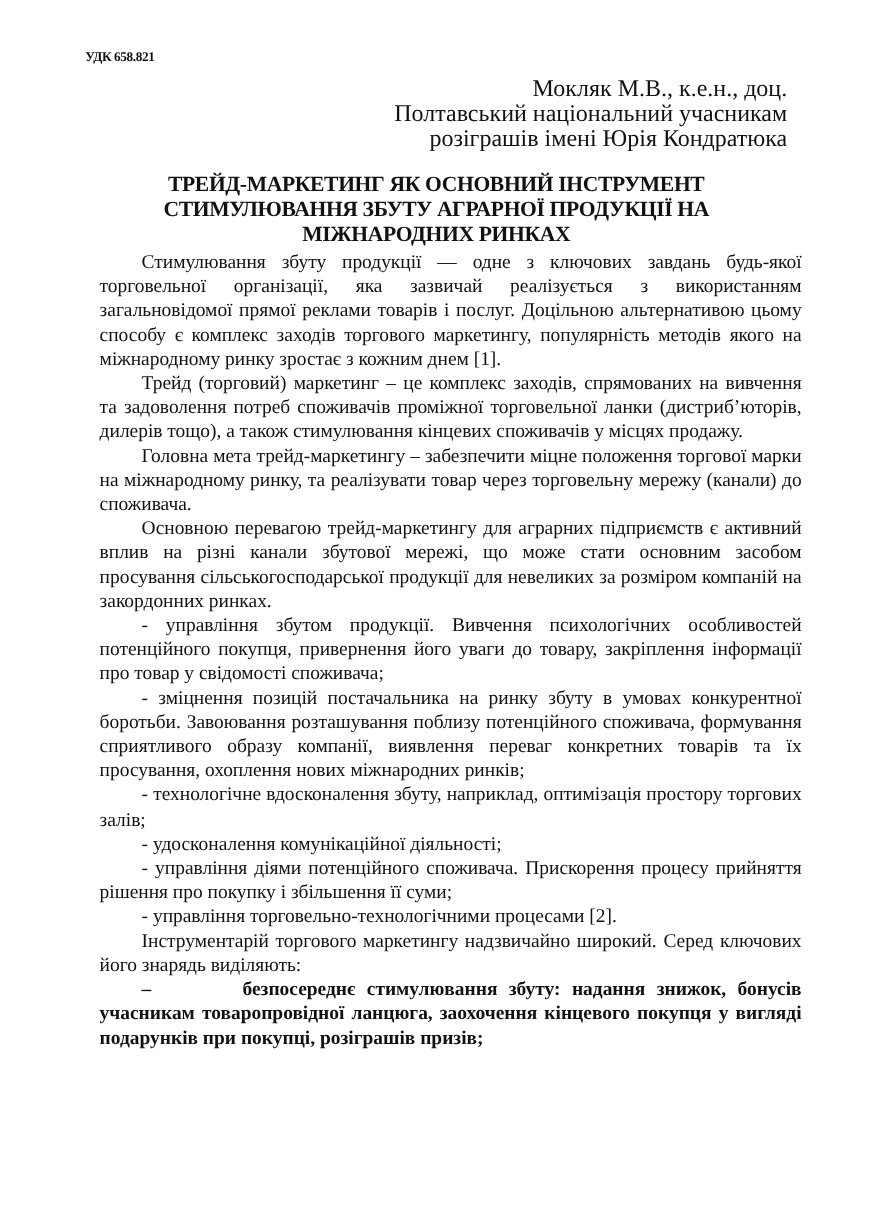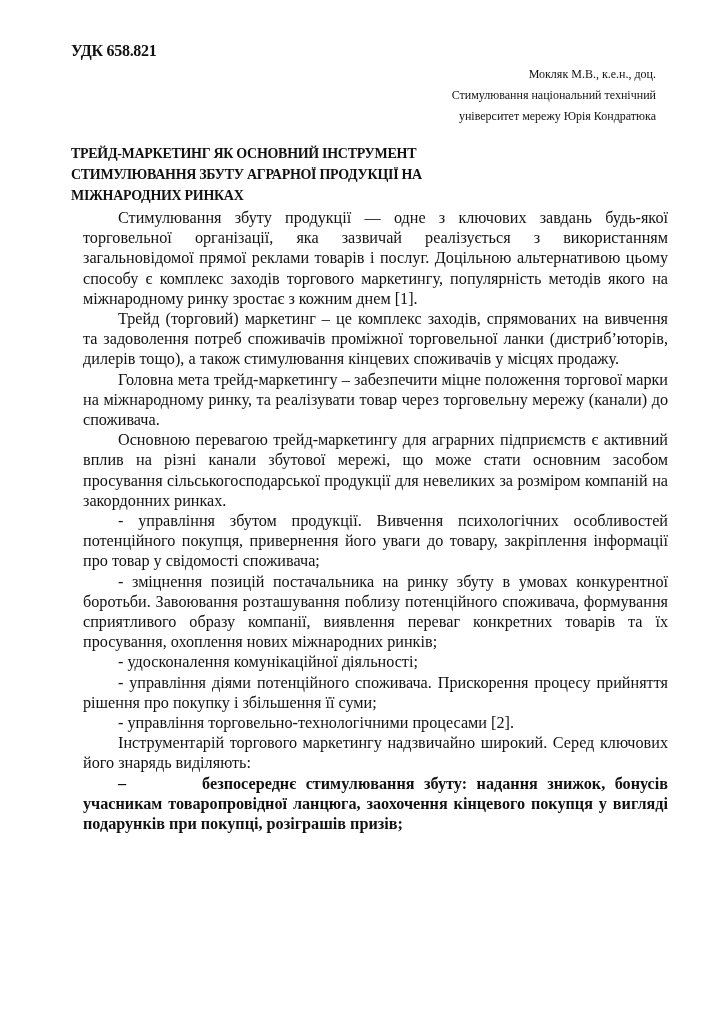--- a/index.html
+++ b/index.html
@@ -1,54 +1,55 @@
 <!DOCTYPE html>
 <html><head>
 <meta charset="utf-8">
 <style>
   html, body { margin: 0; padding: 0; background: #ffffff; }
   body { width: 724px; height: 1024px; overflow: hidden; position: relative; }
   .page {
     position: absolute; left: 71px; top: 0; width: 585px;
     font-family: "Liberation Serif", serif; color: #111; font-size: 16.2px;
   }
-  .udk { position: absolute; top: 42px; left: 0; font-weight: bold; font-size: 16px; letter-spacing: -0.3px; }
-  .author { position: absolute; top: 64px; right: 0; text-align: right; line-height: 21px; font-size: 12px; }
-  .title { position: absolute; top: 143px; left: 0; width: 585px; font-weight: bold;
-           font-size: 14px; line-height: 21px; letter-spacing: -0.3px; }
+  .udk { position: absolute; top: 42px; left: 0; font-weight: bold; font-size: 11px; letter-spacing: -0.3px; }
+  .author { position: absolute; top: 64px; right: 0; text-align: right; line-height: 21px; font-size: 20px; }
+  .title { position: absolute; top: 143px; left: 0; width: 585px; text-align: center; font-weight: bold;
+           font-size: 18px; line-height: 21px; letter-spacing: -0.3px; }
   .body { position: absolute; top: 208px; left: 12px; width: 585px; line-height: 20.2px; }
   .body p { margin: 0; text-align: justify; text-align-last: left; }
   .indent { text-indent: 35px; }
   .li-dash { text-indent: 35px; }
   .wide-dash { text-indent: 35px; }
 </style>
 </head>
 <body>
 
 <div class="page">
   <div class="udk">УДК 658.821</div>
 
   <div class="author">
     <div>Мокляк М.В., к.е.н., доц.</div>
-    <div>Стимулювання національний технічний</div>
-    <div>університет мережу Юрія Кондратюка</div>
+    <div>Полтавський національний учасникам</div>
+    <div>розіграшів імені Юрія Кондратюка</div>
   </div>
 
   <div class="title">
     <div>ТРЕЙД-МАРКЕТИНГ ЯК ОСНОВНИЙ ІНСТРУМЕНТ</div>
     <div>СТИМУЛЮВАННЯ ЗБУТУ АГРАРНОЇ ПРОДУКЦІЇ НА</div>
     <div>МІЖНАРОДНИХ РИНКАХ</div>
   </div>
 
   <div class="body">
     <p class="indent">Стимулювання збуту продукції — одне з ключових завдань будь-якої торговельної організації, яка зазвичай реалізується з використанням загальновідомої прямої реклами товарів і послуг. Доцільною альтернативою цьому способу є комплекс заходів торгового маркетингу, популярність методів якого на міжнародному ринку  зростає з кожним днем [1].</p>
     <p class="indent">Трейд (торговий) маркетинг – це комплекс заходів, спрямованих на вивчення та задоволення потреб споживачів проміжної торговельної ланки (дистриб’юторів, дилерів тощо), а також стимулювання кінцевих споживачів у місцях продажу.</p>
     <p class="indent">Головна мета трейд-маркетингу – забезпечити міцне положення торгової марки на міжнародному ринку, та реалізувати товар через торговельну мережу (канали) до споживача.</p>
     <p class="indent">Основною перевагою трейд-маркетингу для аграрних підприємств є активний вплив на різні канали збутової мережі, що може стати основним засобом просування сільськогосподарської продукції для невеликих за розміром компаній на закордонних ринках.</p>
     <p class="li-dash">- управління збутом продукції. Вивчення психологічних особливостей потенційного покупця, привернення його уваги до товару, закріплення інформації про товар у свідомості споживача;</p>
     <p class="li-dash">- зміцнення позицій постачальника на ринку збуту в умовах конкурентної боротьби. Завоювання розташування поблизу потенційного споживача, формування сприятливого образу компанії, виявлення переваг конкретних товарів та їх просування, охоплення нових міжнародних ринків;</p>
+    <p class="li-dash">- технологічне вдосконалення збуту, наприклад, оптимізація простору торгових залів;</p>
     <p class="li-dash">-  удосконалення комунікаційної діяльності;</p>
     <p class="li-dash">- управління діями потенційного споживача. Прискорення процесу прийняття рішення про покупку і збільшення її суми;</p>
     <p class="li-dash">-  управління торговельно-технологічними процесами [2].</p>
     <p class="indent">Інструментарій торгового маркетингу надзвичайно широкий. Серед ключових його знарядь виділяють:</p>
     <p class="wide-dash" style="white-space: pre-wrap; font-weight: bold;">–        безпосереднє стимулювання збуту: надання знижок, бонусів учасникам товаропровідної ланцюга, заохочення кінцевого покупця у вигляді подарунків при покупці, розіграшів призів;</p>
   </div>
 </div>
 
 </body></html>

